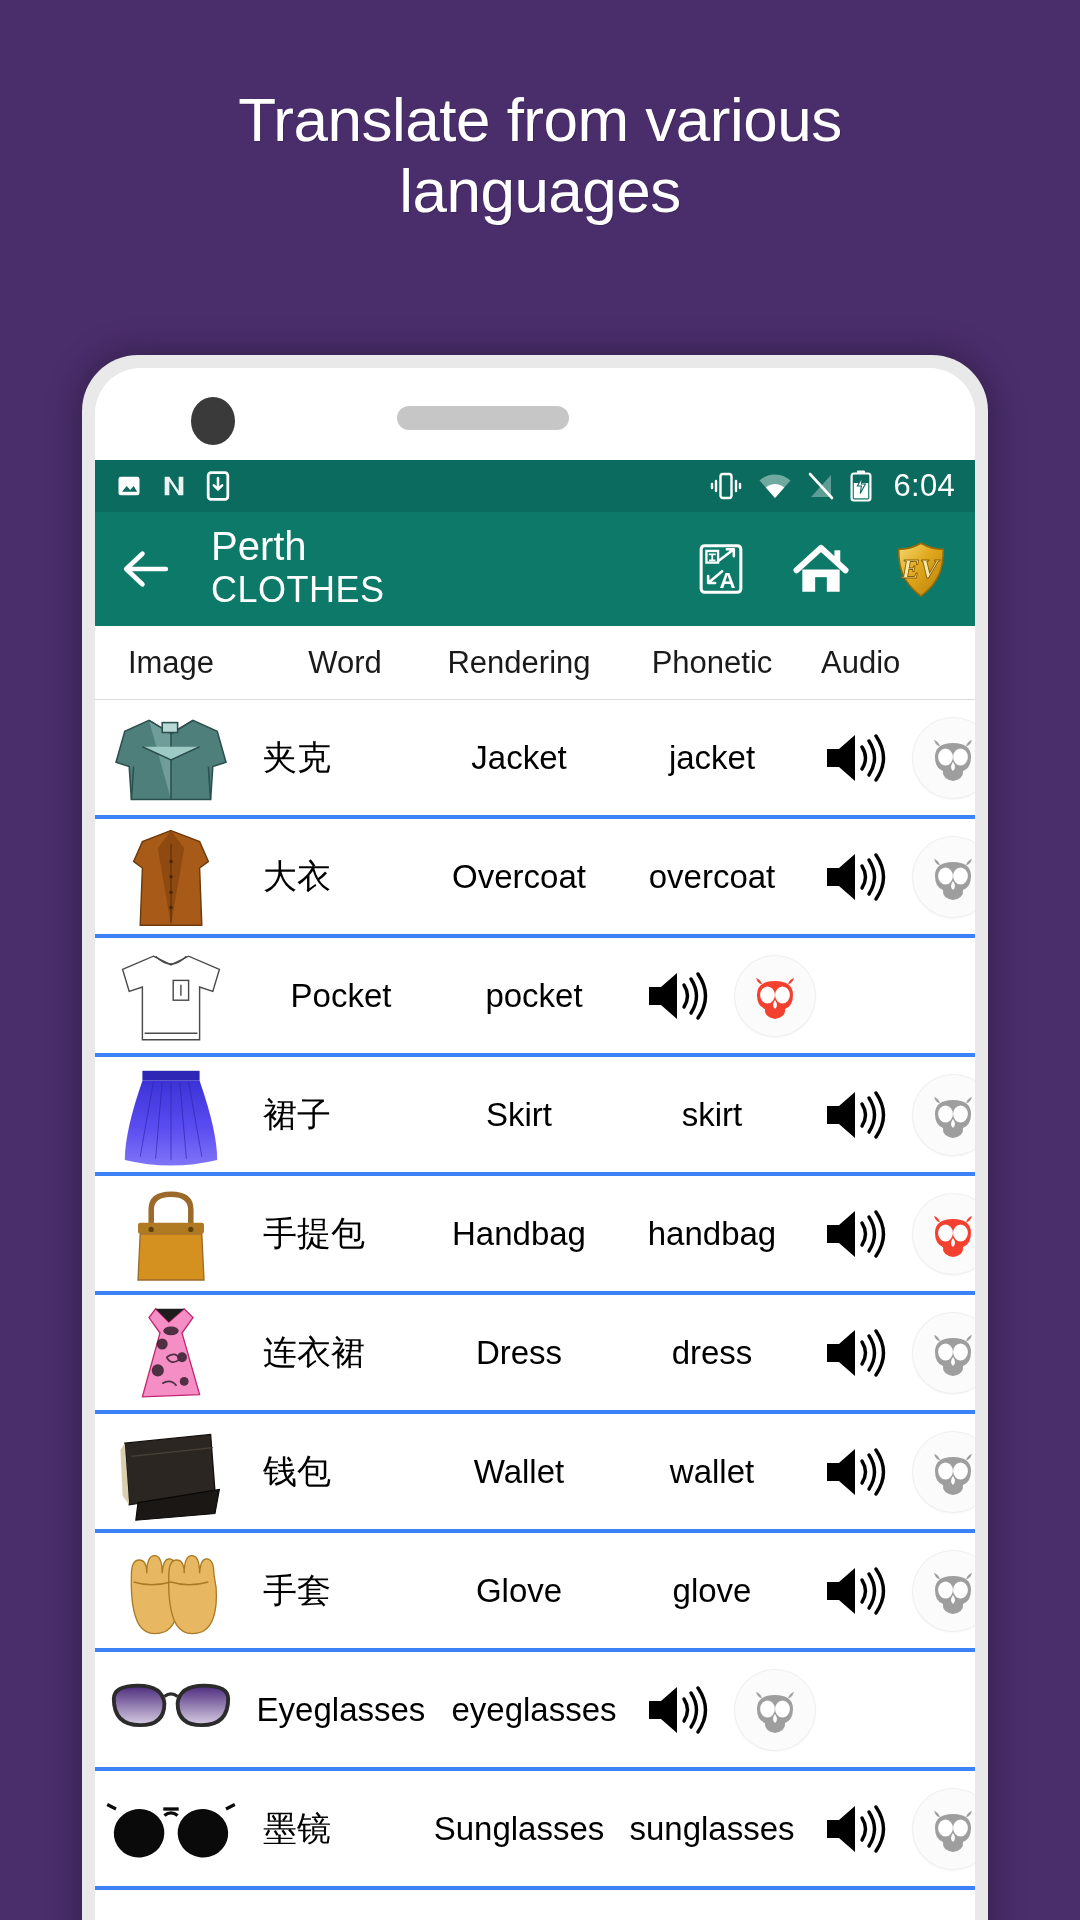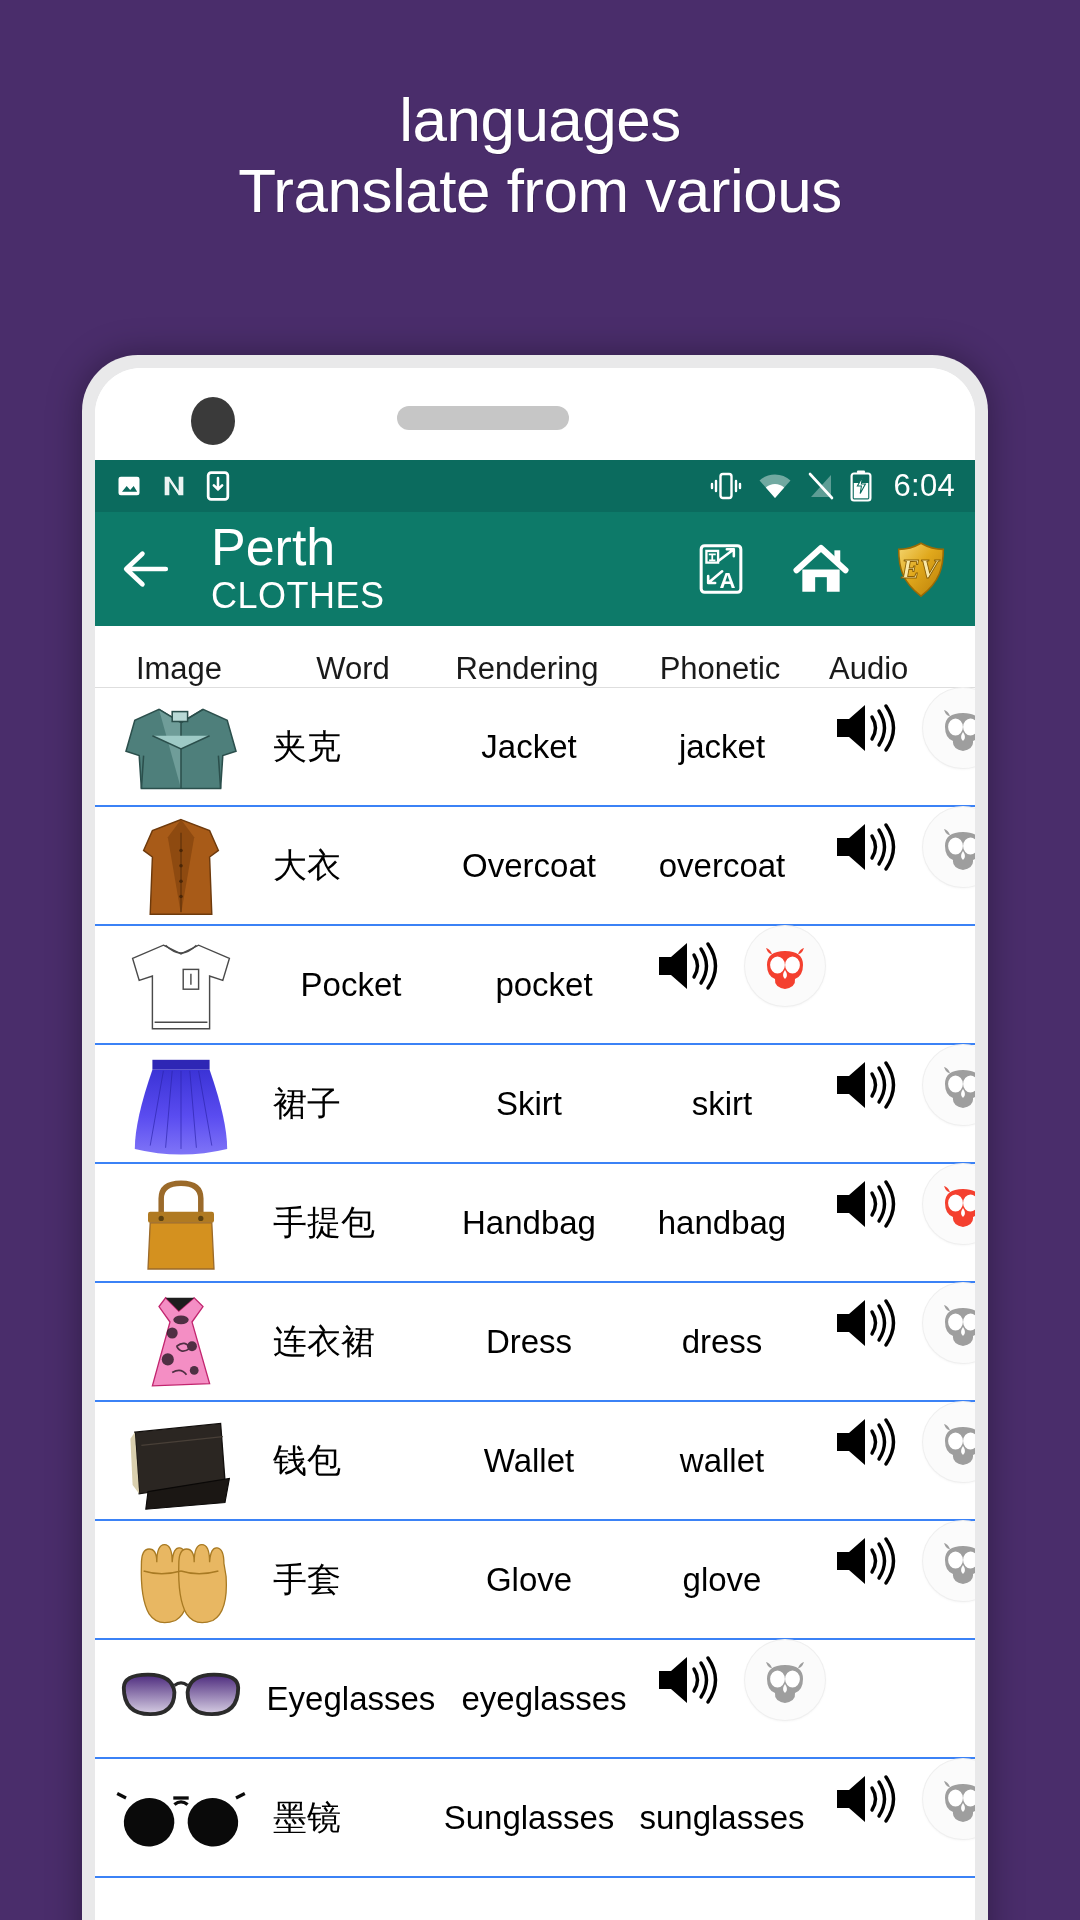--- a/index.html
+++ b/index.html
@@ -91,21 +91,21 @@
     height:114px;
     background:#0d7a69;
     display:flex;
     align-items:center;
     padding:0 20px 0 24px;
   }
   .back-arrow { width:54px; height:54px; flex:0 0 auto; cursor:pointer; }
   .titles { margin-left:38px; display:flex; flex-direction:column; justify-content:center; }
   .title-main {
     color:#ffffff;
-    font-size:52px;
+    font-size:40px;
     line-height:1.04;
     font-weight:400;
   }
   .title-sub {
     color:#ffffff;
     font-size:36px;
     line-height:1.22;
     font-weight:400;
     letter-spacing:0.5px;
   }
@@ -120,43 +120,43 @@
 
   
   .table-wrap {
     flex:1 1 auto;
     background:#ffffff;
     overflow:hidden;
     position:relative;
   }
   .thead {
     display:flex;
-    align-items:flex-end;
-    height:62px;
+    align-items:center;
+    height:74px;
     border-bottom:1px solid #dedede;
-    padding:0 12px;
+    padding:0 4px;
   }
   .thead .th {
     font-size:31px;
     color:#1a1a1a;
     font-weight:400;
     text-align:center;
   }
   .c-img  { flex:0 0 144px; }
   .c-word { flex:0 0 152px;margin-left:26px; }
   .c-rend { flex:0 0 196px; }
   .c-phon { flex:0 0 190px; }
   .c-aud  { flex:1 1 auto; }
 
   .row {
     display:flex;
-    align-items:flex-start;
+    align-items:center;
     height:119px;
-    border-bottom:2px solid #3b82f6;
-    padding:0 14px;
+    border-bottom:4px solid #3b82f6;
+    padding:0 4px;
   }
   .cell { display:flex; align-items:center; justify-content:center; height:100%; }
   .cell.word { justify-content:flex-start; }
 
   .img-box {
     width:132px; height:104px;
     display:flex; align-items:center; justify-content:center;
   }
   .word-txt {
     font-size:34px;
@@ -185,22 +185,22 @@
     display:flex; align-items:center; justify-content:center;
     cursor:pointer;
     flex:0 0 auto;
   }
   .owl-btn svg { width:52px; height:52px; }
 </style>
 </head>
 <body>
 
 <div class="headline">
+  <div>Translate from various</div>
   <div>languages</div>
-  <div>Translate from various</div>
 </div>
 
 <div class="phone">
   <div class="phone-inner">
 
     <div class="bezel-top">
       <div class="camera-dot"></div>
       <div class="speaker"></div>
     </div>
 

